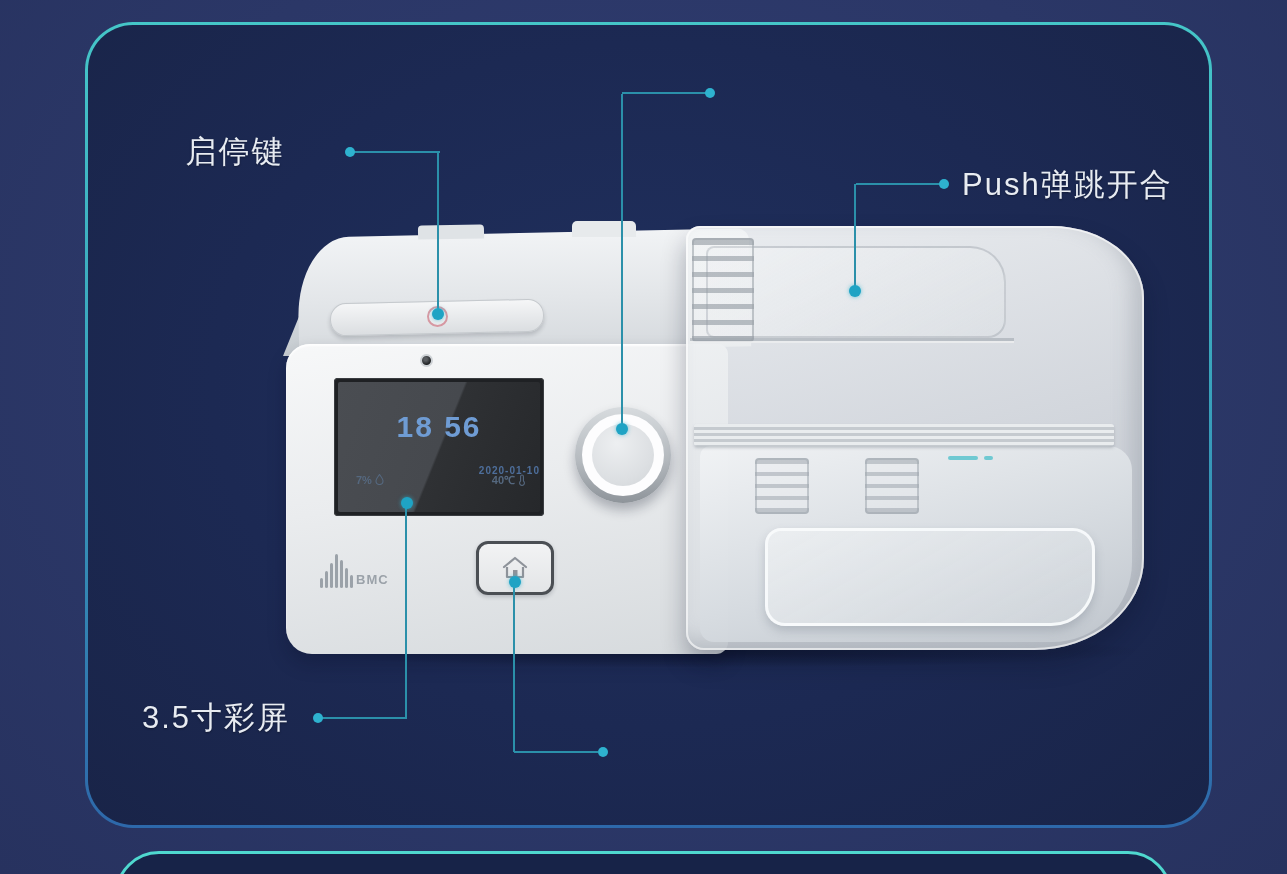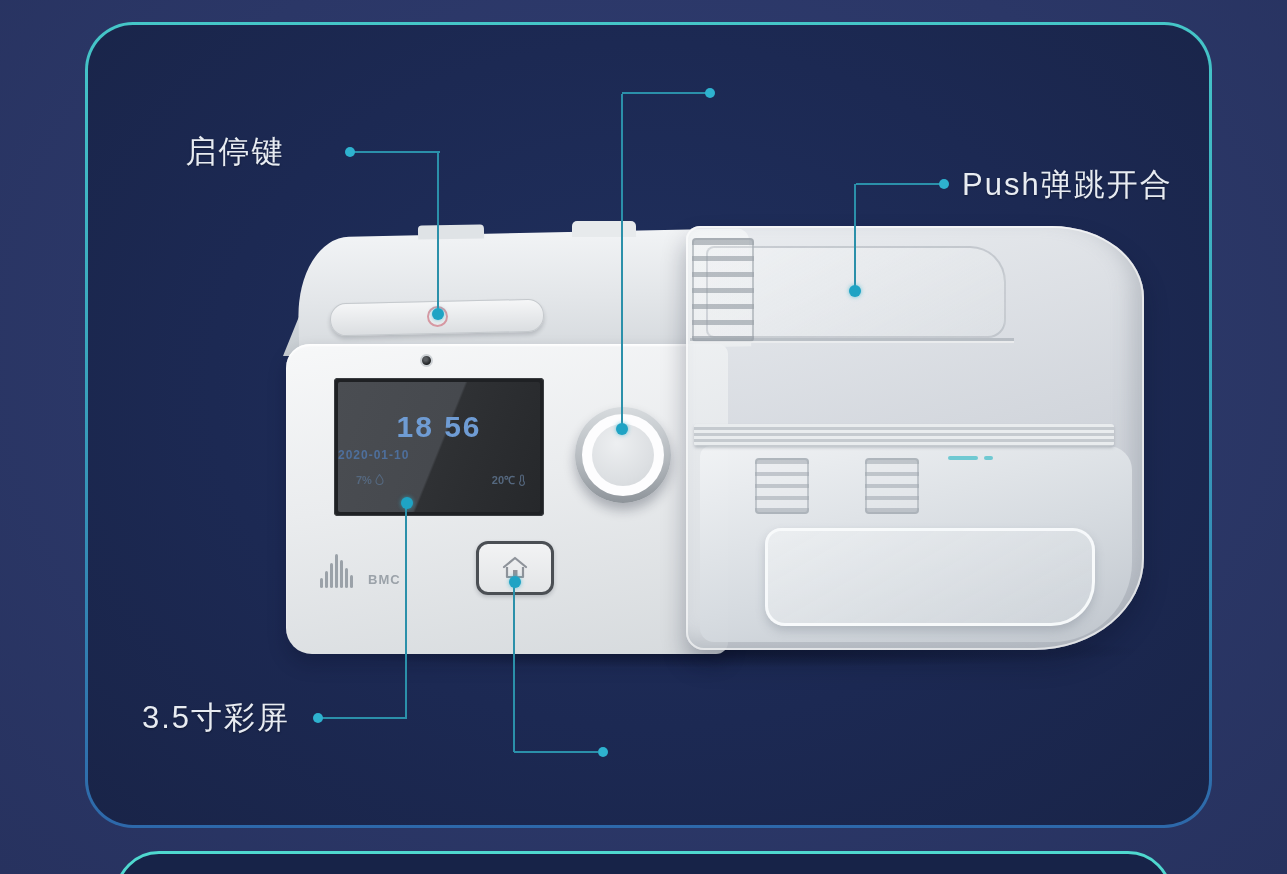--- a/index.html
+++ b/index.html
@@ -60,32 +60,32 @@
     background:radial-gradient(circle at 40% 35%, #5a5d61 20%, #1d1f22 70%);
     border:2px solid #cdd1d5;}
   
   .screen-bezel{position:absolute;left:334px;top:378px;width:210px;height:138px;z-index:4;
     background:#1f2124;border-radius:4px;box-shadow:inset 0 0 0 1px #3a3d41;}
   .screen-display{position:absolute;left:338px;top:382px;width:202px;height:130px;z-index:5;
     border-radius:2px;
     background:linear-gradient(112deg,#4a4d52 0%,#46494e 50%,#2f3134 51%,#26282b 100%);font-weight:bold;}
   .scr-time{position:absolute;left:0;top:28px;width:100%;text-align:center;
     color:#6f9cd4;font-size:30px;letter-spacing:2px;}
-  .scr-date{position:absolute;left:0;top:66px;width:100%;text-align:left;
-    color:#4e6f9c;font-size:12px;letter-spacing:1px;}
+  .scr-date{position:absolute;left:0;top:83px;width:100%;text-align:right;
+    color:#4e6f9c;font-size:10px;letter-spacing:1px;}
   .scr-stats{position:absolute;left:18px;right:14px;top:90px;display:flex;
     justify-content:space-between;color:#55687f;font-size:11px;}
   .scr-stat{display:flex;align-items:center;gap:3px;}
   .scr-stat svg{display:block;}
   
   .bmc-logo{position:absolute;left:320px;top:546px;width:100px;height:42px;z-index:4;
     display:flex;align-items:flex-end;}
   .bmc-bars{display:flex;align-items:flex-end;gap:2px;height:38px;}
   .bmc-bars i{display:block;width:3px;background:#9ba2a9;border-radius:2px;}
-  .bmc-text{color:#9ba2a9;font-size:13px;font-weight:bold;letter-spacing:1px;margin-left:15px;line-height:1;
+  .bmc-text{color:#9ba2a9;font-size:13px;font-weight:bold;letter-spacing:1px;margin-left:3px;line-height:1;
     padding-bottom:2px;}
   
   .home-button{position:absolute;left:476px;top:541px;width:78px;height:54px;z-index:4;
     border:3px solid #4b4f54;border-radius:12px;
     background:linear-gradient(180deg,#f2f3f4,#e3e5e7);
     display:flex;align-items:center;justify-content:center;
     box-shadow:0 2px 4px rgba(20,25,40,.2);}
   
   .knob-outer{position:absolute;left:575px;top:407px;width:96px;height:96px;border-radius:50%;z-index:5;
     background:linear-gradient(180deg,#d7dbde 0%,#b6bbc0 55%,#8e949a 100%);
@@ -154,21 +154,21 @@
     <div class="scr-time">18 56</div>
     <div class="scr-date">2020-01-10</div>
     <div class="scr-stats">
       <span class="scr-stat">
         <span>7%</span>
         <svg width="9" height="11" viewBox="0 0 9 11">
           <path d="M4.5 0.5 C6.5 3.2 8 5 8 7 A3.5 3.5 0 0 1 1 7 C1 5 2.5 3.2 4.5 0.5 Z" fill="none" stroke="#55687f" stroke-width="1.1"></path>
         </svg>
       </span>
       <span class="scr-stat">
-        <span>20℃</span>
+        <span>40℃</span>
         <svg width="8" height="12" viewBox="0 0 8 12">
           <path d="M4 1 a1.4 1.4 0 0 1 1.4 1.4 V7 a2.4 2.4 0 1 1 -2.8 0 V2.4 A1.4 1.4 0 0 1 4 1 Z" fill="none" stroke="#55687f" stroke-width="1.1"></path>
         </svg>
       </span>
     </div>
   </div>
 
   <div class="bmc-logo">
     <span class="bmc-bars">
       <i style="height:10px"></i>

